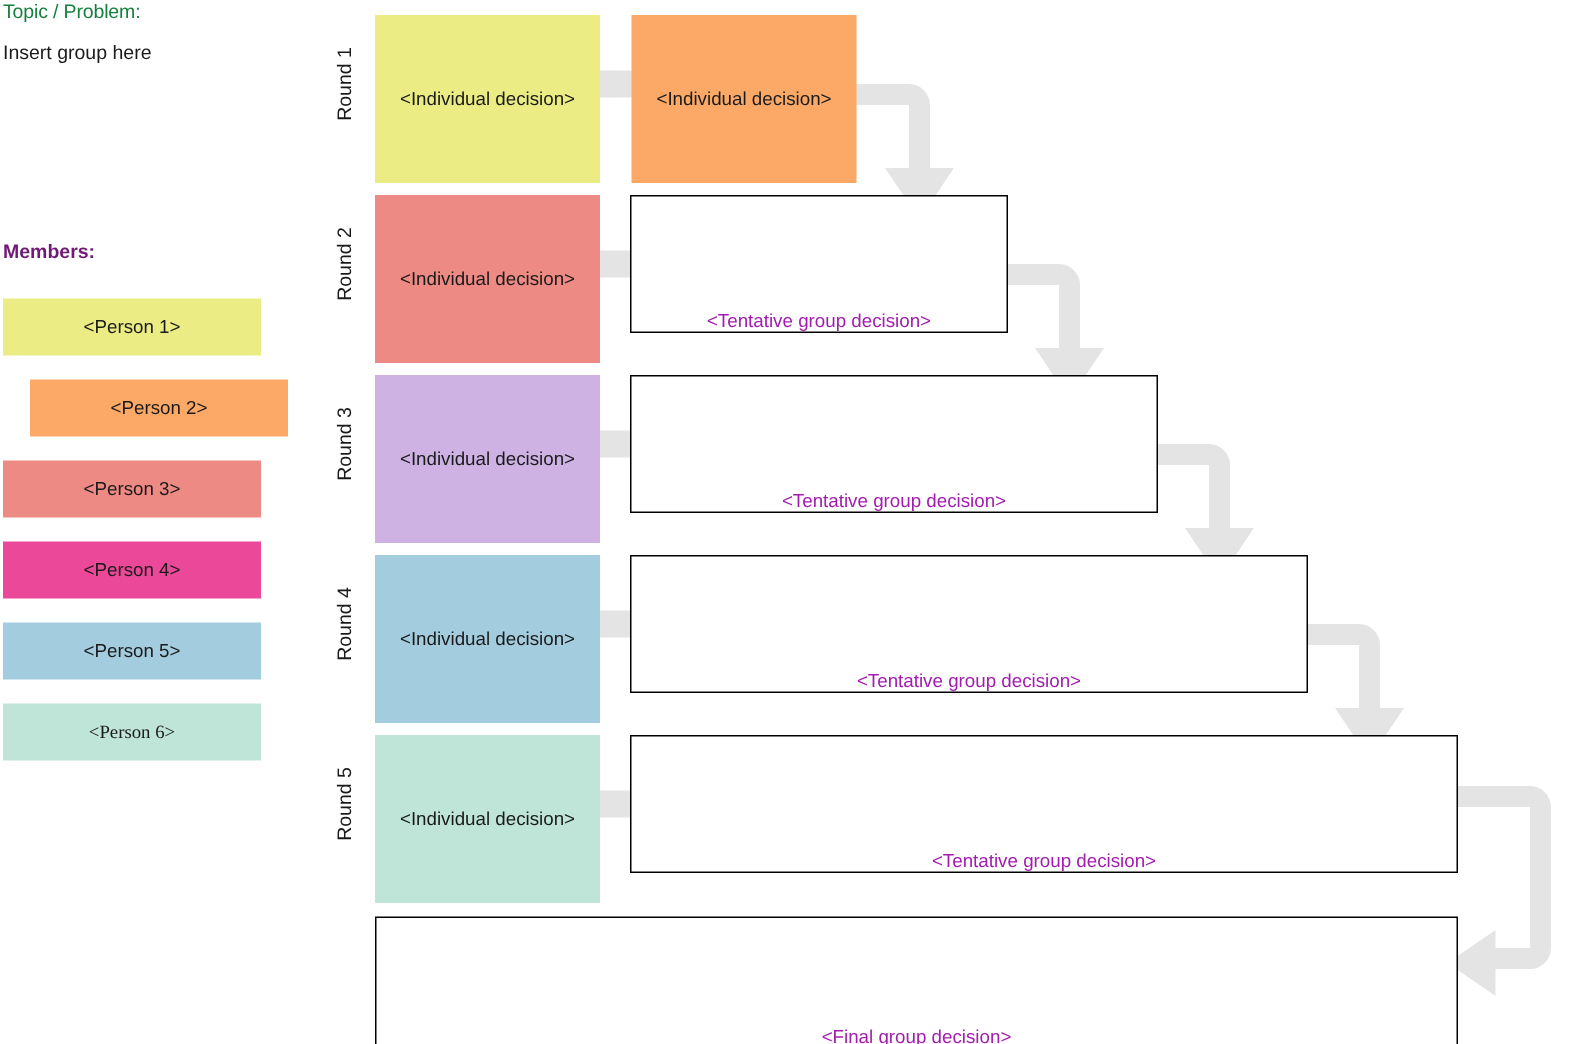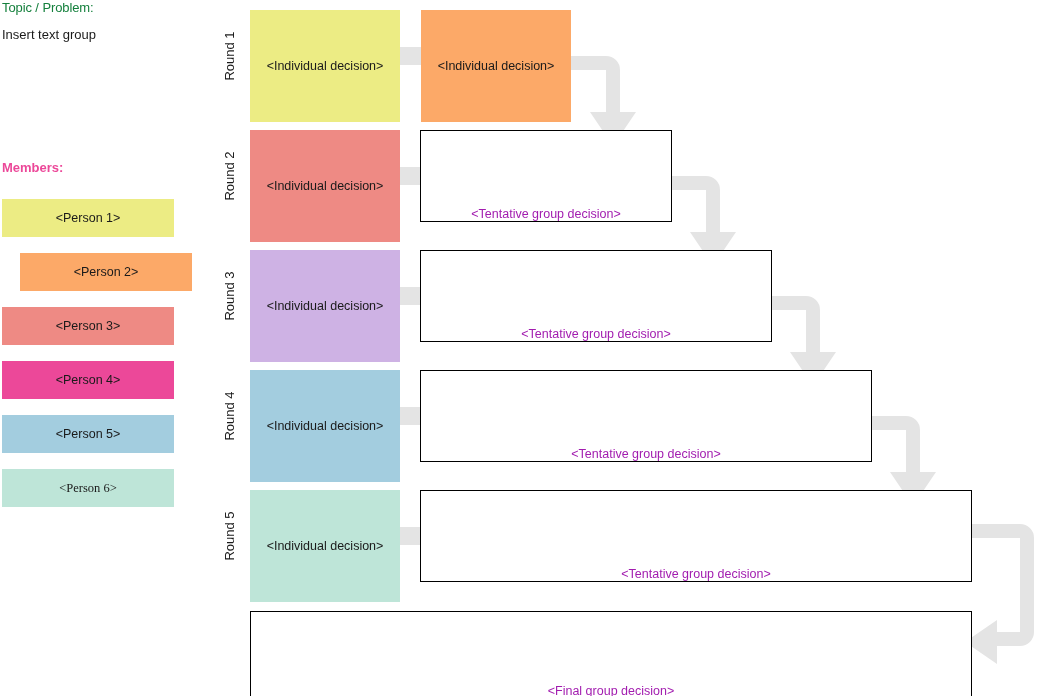--- a/index.html
+++ b/index.html
@@ -32,21 +32,21 @@
     top: 27px;
     font-size: 13px;
     color: #1a1a1a;
   }
   #members-heading {
     position: absolute;
     left: 2px;
     top: 160px;
     font-size: 13px;
     font-weight: bold;
-    color: #ec4899;
+    color: #701a75;
   }
   .legend-swatch {
     position: absolute;
     left: 2px;
     width: 172px;
     height: 38px;
     display: flex;
     align-items: center;
     justify-content: center;
     font-size: 12.5px;
@@ -105,21 +105,21 @@
   .connector {
     position: absolute;
     pointer-events: none;
   }
   .connector svg { display: block; }
 </style>
 </head>
 <body>
 
 <div id="topic-heading">Topic / Problem:</div>
-<div id="topic-text">Insert text group</div>
+<div id="topic-text">Insert group here</div>
 <div id="members-heading">Members:</div>
 
 <div class="legend-swatch" style="top: 199px; background: rgb(236, 236, 132);">
   <span>&lt;Person 1&gt;</span>
 </div>
 <div class="legend-swatch" style="top: 253px; background: rgb(252, 169, 104); margin-left: 18px;">
   <span>&lt;Person 2&gt;</span>
 </div>
 <div class="legend-swatch" style="top: 307px; background: rgb(238, 138, 132);">
   <span>&lt;Person 3&gt;</span>

